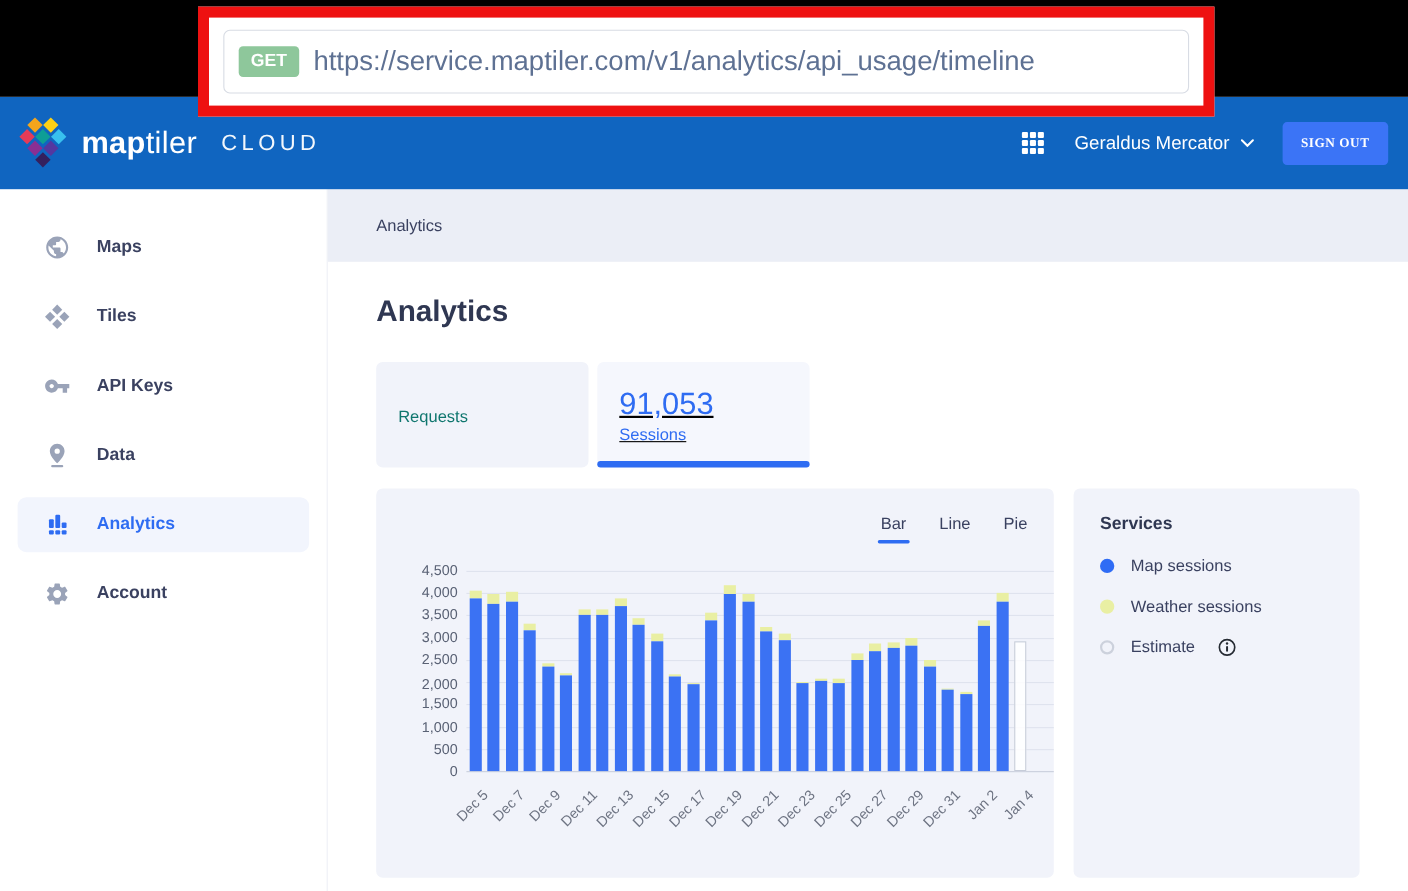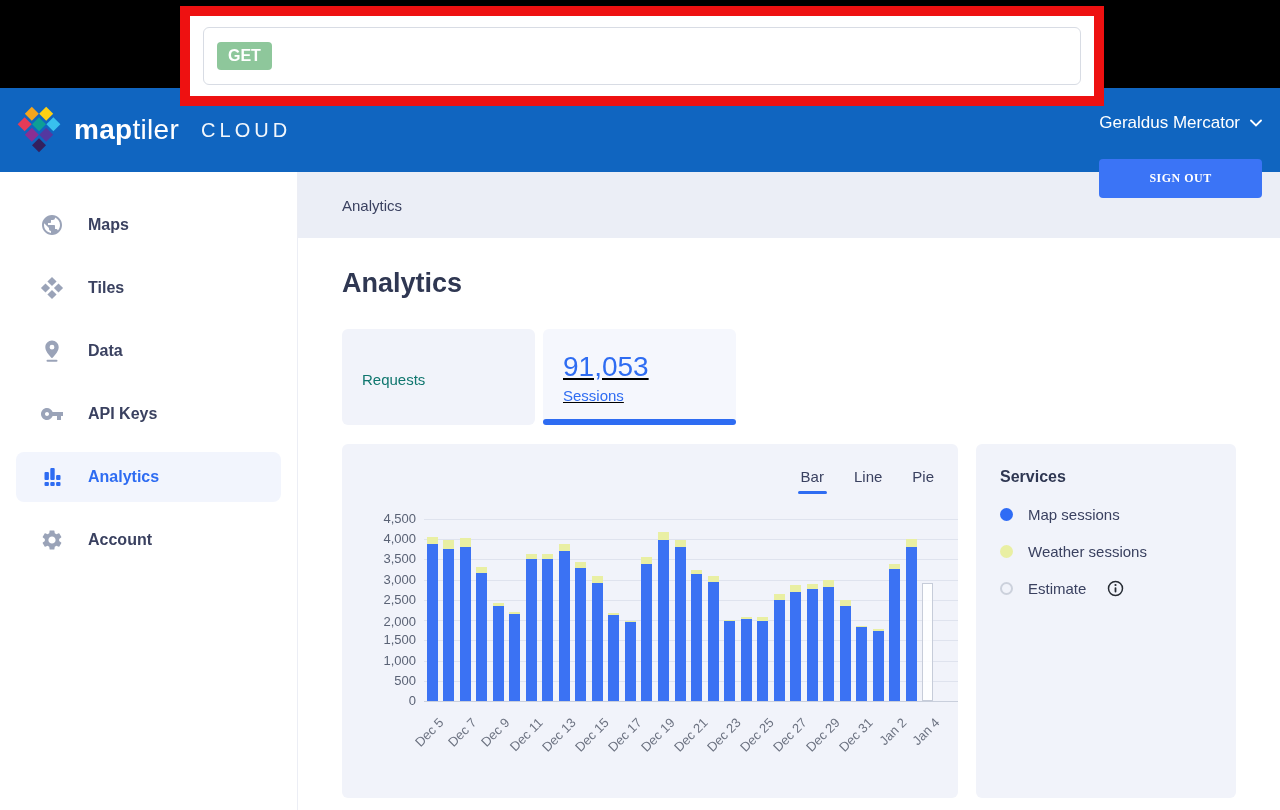--- a/index.html
+++ b/index.html
@@ -30,21 +30,21 @@
   
   .header {
     position:relative; height:84px; background:#1065c0;
     display:flex; align-items:center; padding:0 16px; z-index:10;
   }
   .logo { display:flex; align-items:center; gap:12px; cursor:pointer; }
   .wordmark { color:#ffffff; font-size:28px; letter-spacing:.3px; }
   .wordmark b { font-weight:700; }
   .wordmark .light { font-weight:300; }
   .cloud-suffix { color:rgba(255,255,255,.95); font-size:20px; letter-spacing:4px; font-weight:300; margin-left:10px; }
-  .header-right { margin-left:auto; display:flex; gap:26px; padding-right:2px;flex-direction:column; }
+  .header-right { margin-left:auto; display:flex; align-items:center; gap:26px; padding-right:2px; }
   .grid-icon { cursor:pointer; display:flex; }
   .user-menu { display:flex; align-items:center; gap:10px; color:#ffffff; font-size:17px; cursor:pointer; }
   .signout-btn {
     background:#3b74f6; color:#ffffff; border:none; border-radius:4px;
     font-family:Liberation Serif, serif; font-weight:700; font-size:12px; letter-spacing:.5px;
     padding:12px 17px; cursor:pointer;
   }
 
   
   .app { display:flex; height:638px; }
@@ -129,20 +129,21 @@
     transform-origin:100% 0; transform:rotate(-45deg);
   }
 </style>
 </head>
 <body>
 
 <div class="top-banner">
   <div class="api-box">
     <div class="api-input">
       <span class="get-badge">GET</span>
+      <span class="api-url">https://service.maptiler.com/v1/analytics/api_usage/timeline</span>
     </div>
   </div>
 </div>
 
 <div class="header">
   <div class="logo">
     <span style="display:flex;">
       <svg width="46" height="50" viewBox="0 0 48 52">
         <path d="M16.5 1.7 23.8 9 16.5 16.3 9.2 9 Z" fill="#f4a51c"></path>
         <path d="M31.5 1.7 38.8 9 31.5 16.3 24.2 9 Z" fill="#fdd015"></path>
@@ -200,33 +201,33 @@
             <path d="M5.5 7.4 10.1 12 5.5 16.6.9 12Z"></path>
             <path d="M18.5 7.4 23.1 12 18.5 16.6 13.9 12Z"></path>
             <path d="M12 13.9 16.6 18.5 12 23.1 7.4 18.5Z"></path>
           </svg>
         </span>
         <span class="lbl">Tiles</span>
       </div>
       <div class="side-item">
         <span class="icon">
           <svg width="24" height="24" viewBox="0 0 24 24">
+            <path d="M12.65 10C11.83 7.67 9.61 6 7 6c-3.31 0-6 2.69-6 6s2.69 6 6 6c2.61 0 4.83-1.67 5.65-4H17v4h4v-4h2v-4H12.65zM7 14c-1.1 0-2-.9-2-2s.9-2 2-2 2 .9 2 2-.9 2-2 2z"></path>
+          </svg>
+        </span>
+        <span class="lbl">API Keys</span>
+      </div>
+      <div class="side-item">
+        <span class="icon">
+          <svg width="24" height="24" viewBox="0 0 24 24">
             <path d="M12 1.5c-3.7 0-6.7 3-6.7 6.7 0 5 6.7 10.9 6.7 10.9s6.7-5.9 6.7-10.9c0-3.7-3-6.7-6.7-6.7zm0 9.1a2.4 2.4 0 1 1 0-4.8 2.4 2.4 0 0 1 0 4.8z"></path>
             <rect x="6.5" y="20.8" width="11" height="2" rx="1"></rect>
           </svg>
         </span>
         <span class="lbl">Data</span>
-      </div>
-      <div class="side-item">
-        <span class="icon">
-          <svg width="24" height="24" viewBox="0 0 24 24">
-            <path d="M12.65 10C11.83 7.67 9.61 6 7 6c-3.31 0-6 2.69-6 6s2.69 6 6 6c2.61 0 4.83-1.67 5.65-4H17v4h4v-4h2v-4H12.65zM7 14c-1.1 0-2-.9-2-2s.9-2 2-2 2 .9 2 2-.9 2-2 2z"></path>
-          </svg>
-        </span>
-        <span class="lbl">API Keys</span>
       </div>
       <div class="side-item active">
         <span class="icon">
           <svg width="24" height="24" viewBox="0 0 24 24">
             <rect x="4.5" y="7" width="4.4" height="8" rx="1"></rect>
             <rect x="4.5" y="17" width="4.4" height="4" rx="1"></rect>
             <rect x="10.3" y="3" width="4.4" height="12" rx="1"></rect>
             <rect x="10.3" y="17" width="4.4" height="4" rx="1"></rect>
             <rect x="16.1" y="10" width="4.4" height="5" rx="1"></rect>
             <rect x="16.1" y="17" width="4.4" height="4" rx="1"></rect>

